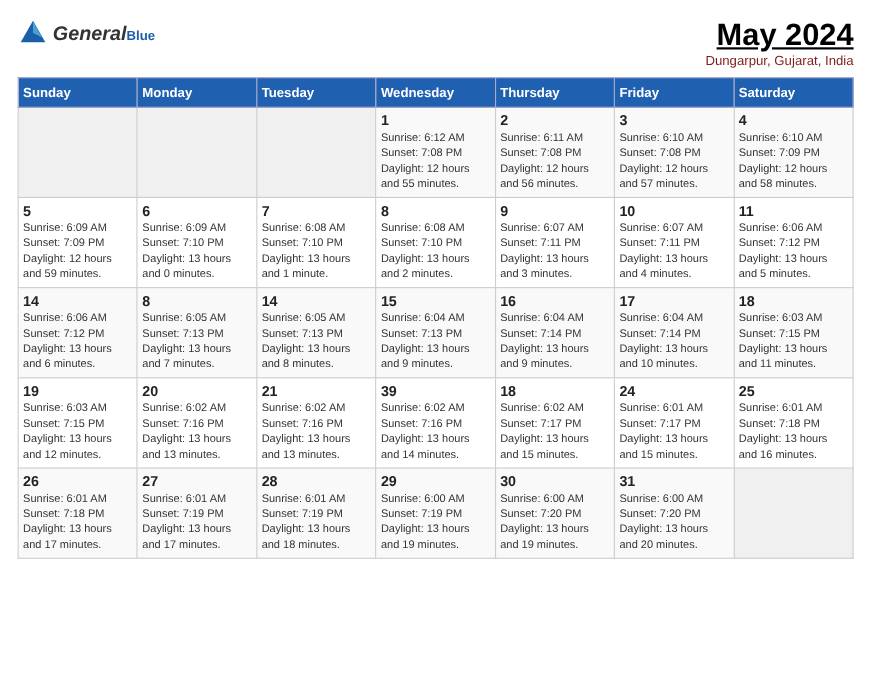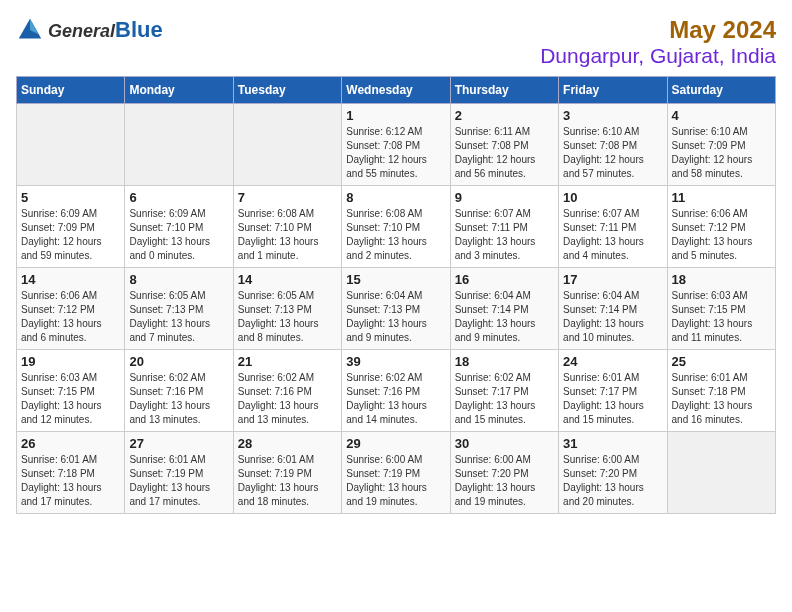--- a/index.html
+++ b/index.html
@@ -21,40 +21,41 @@
       align-items: center;
       gap: 4px;
     }
     .logo-text-general {
       font-size: 18px;
       font-weight: bold;
       color: #333;
       font-style: italic;
     }
     .logo-text-blue {
-      font-size: 22px;
+      font-size: 12px;
       font-weight: bold;
       color: #1a5fa8;
       margin-top: 28px;
     }
     .logo-icon {
       width: 28px;
       height: 28px;
     }
     .title-area {
       text-align: right;
     }
     .main-title {
-      font-size: 24px;
-      font-weight: bold;
-      color: #a16207;
+      font-size: 28px;
+      font-weight: bold;
+      color: #000000;
+      text-decoration: underline;
     }
     .subtitle {
-      font-size: 21px;
-      color: #6d28d9;
+      font-size: 12px;
+      color: #7f1d1d;
     }
     table {
       width: 100%;
       border-collapse: collapse;
       table-layout: fixed;
     }
     thead tr th {
       background-color: #2060b0;
       color: #fff;
       font-size: 12px;

